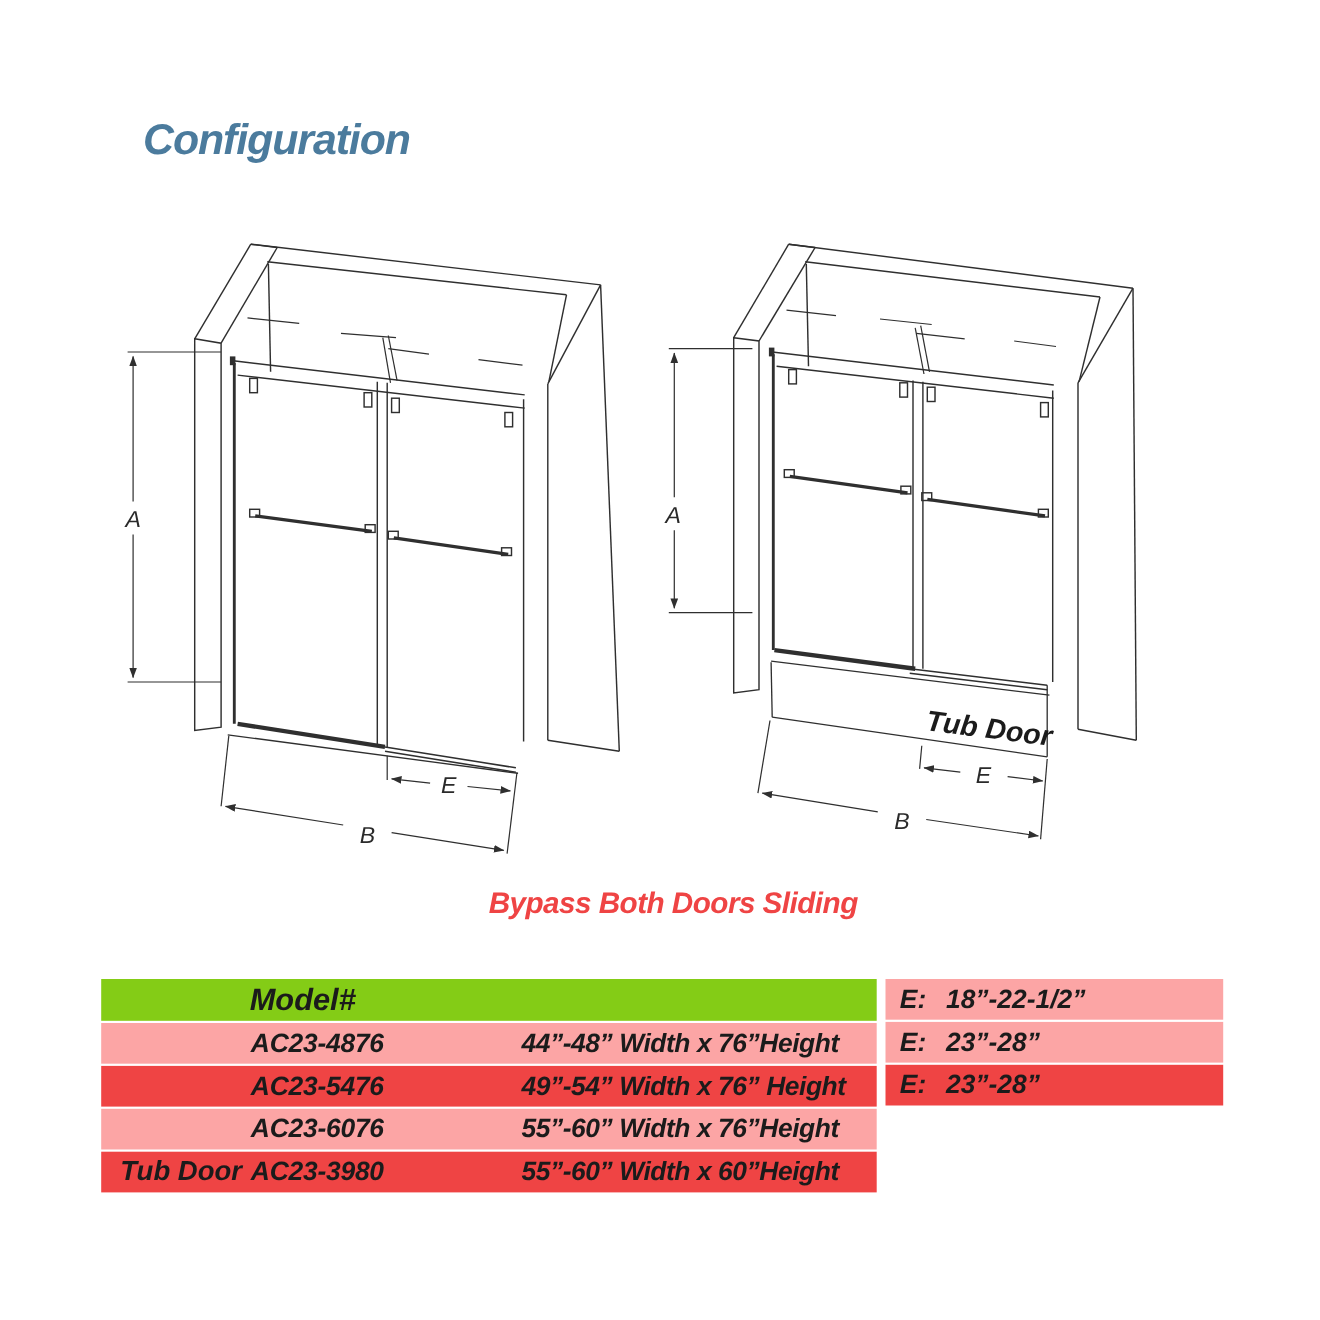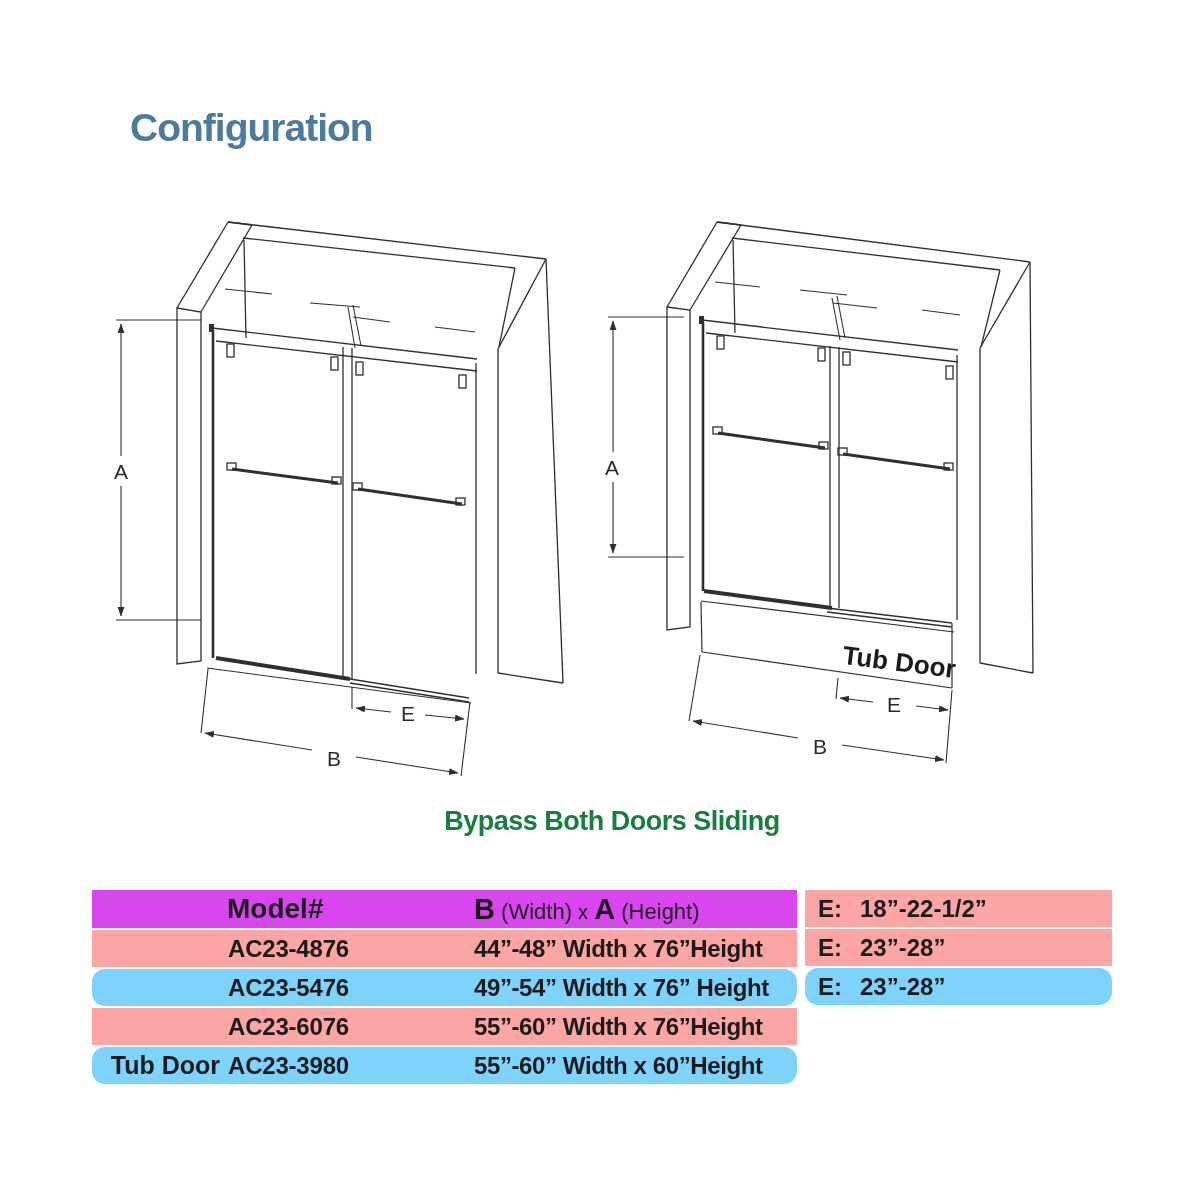--- a/index.html
+++ b/index.html
@@ -1,36 +1,36 @@
 <!DOCTYPE html>
 <html><head>
 <meta charset="utf-8">
 <style>
   html,body{margin:0;padding:0;background:#fff;}
   .canvas{position:relative;width:1200px;height:1200px;background:#ffffff;overflow:hidden;
-          font-family:"Liberation Sans", sans-serif;color:#1b1b1b;}
+          font-family:"Liberation Sans", sans-serif;color:#1b1b1b;font-style:italic;}
   .page-title{position:absolute;left:130px;top:106px;margin:0;
           font-size:39px;font-weight:bold;letter-spacing:-1px;color:#4b7b9d;}
   .caption{position:absolute;left:350px;top:806px;width:524px;text-align:center;
-          font-size:27px;font-weight:bold;letter-spacing:-0.5px;color:#15803d;}
+          font-size:27px;font-weight:bold;letter-spacing:-0.5px;color:#ef4444;}
   .diag{position:absolute;width:480px;height:600px;}
   .diag-left{left:100px;top:200px;}
   .diag-right{left:600px;top:200px;}
   svg text{font-family:"Liberation Sans", sans-serif;fill:#2a2a2a;}
   .dimlbl{font-size:21px;}
   .tublbl{font-size:26px;font-weight:600;fill:#1b1b1b;}
 
   
   .tbl{position:absolute;left:92px;top:890px;width:1020px;height:196px;}
   .blk{position:absolute;top:0;}
   .blk-left{left:0;width:705px;}
   .blk-right{left:713px;width:307px;}
   .trow{position:relative;width:100%;height:37px;margin-bottom:2px;line-height:37px;}
-  .thead{height:38px;line-height:38px;background:#d946ef;}
-  .r-alt{background:#7dd3fc;border-radius:13px;}
+  .thead{height:38px;line-height:38px;background:#84cc16;}
+  .r-alt{background:#ef4444;}
   .r-plain{background:#fca5a5;}
   .cell{position:absolute;top:0;height:100%;white-space:nowrap;}
   .c-label{left:0;width:128px;text-align:right;font-size:25px;font-weight:600;}
   .c-model{left:136px;font-size:24px;font-weight:bold;letter-spacing:-0.2px;}
   .c-size{left:382px;font-size:24px;font-weight:bold;letter-spacing:-0.4px;}
   .h-model{left:135px;font-size:28px;font-weight:bold;}
   .h-size{left:382px;font-size:22px;font-weight:400;}
   .h-size .big{font-size:29px;font-weight:600;}
   .h-size .sml{font-size:20px;}
   .h-entr{left:14px;font-size:29px;font-weight:bold;letter-spacing:-0.5px;}
@@ -196,27 +196,20 @@
     <text class="dimlbl" x="294" y="512" text-anchor="middle">E</text>
   </svg>
 
   <div class="caption">Bypass Both Doors Sliding</div>
 
   <div class="tbl">
 
     <div class="blk blk-left">
       <div class="trow thead">
         <span class="cell h-model">Model#</span>
-        <span class="cell h-size">
-          <span class="big">B</span>
-          <span>(Width)</span>
-          <span class="sml">x</span>
-          <span class="big">A</span>
-          <span>(Height)</span>
-        </span>
       </div>
       <div class="trow r-plain">
         <span class="cell c-label"></span>
         <span class="cell c-model">AC23-4876</span>
         <span class="cell c-size">44”-48” Width x 76”Height</span>
       </div>
       <div class="trow r-alt">
         <span class="cell c-label"></span>
         <span class="cell c-model">AC23-5476</span>
         <span class="cell c-size">49”-54” Width x 76” Height</span>

